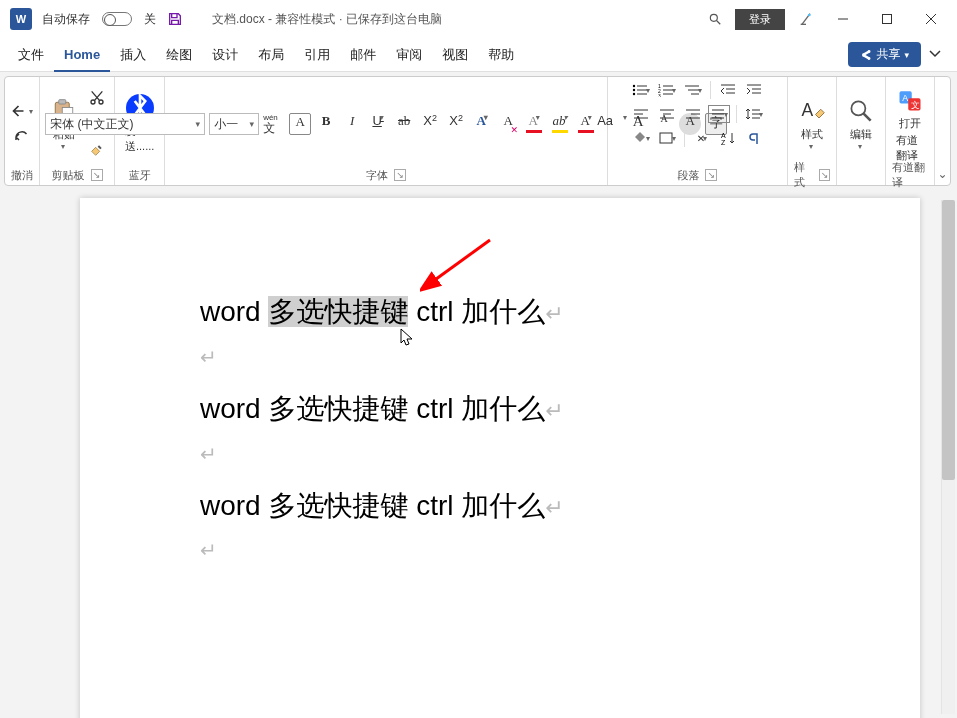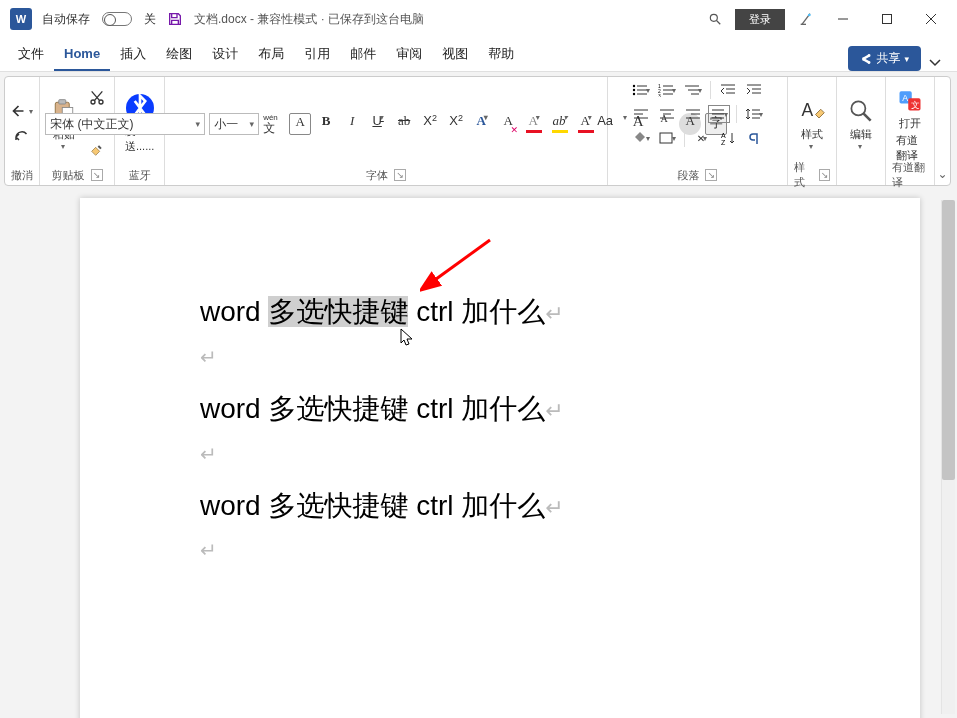--- a/index.html
+++ b/index.html
@@ -5,29 +5,29 @@
 * { margin: 0; padding: 0; box-sizing: border-box; font-family: "Microsoft YaHei", "Segoe UI", sans-serif; }
 body { background: #f3f3f3; width: 957px; height: 718px; overflow: hidden; }
 
 
 .titlebar { height: 38px; background: #fff; display: flex; align-items: center; padding: 0 4px; font-size: 12px; color: #333; }
 .titlebar .app-icon { width: 22px; height: 22px; background: #2b579a; border-radius: 3px; margin: 0 6px; display:flex; align-items:center; justify-content:center; color:#fff; font-weight:bold; font-size:11px;}
 .titlebar .autosave { display:flex; align-items:center; gap:12px; margin-left:4px;}
 .autosave-toggle { width:30px; height:14px; border:1px solid #777; border-radius:8px; position:relative;}
 .autosave-toggle::after{content:"";position:absolute;width:10px;height:10px;border:1px solid #555;border-radius:50%;left:1px;top:1px;background:#fff;}
 .titlebar .save-icn { width:18px; height:18px; margin: 0 10px; display:flex;align-items:center;justify-content:center;color:#7719aa;}
-.titlebar .doc-title { color:#555; }
+.titlebar .doc-title { margin-left: 18px; color:#555; }
 .titlebar .spacer { flex: 1; }
 .titlebar .tb-btn { width: 44px; height: 30px; display:flex; justify-content:center; align-items:center; color:#444;}
 .titlebar .search-btn{width:28px;}
 .titlebar .login { background:#444; color:#fff; font-size:11px; padding:3px 14px; margin:0 6px;}
 .titlebar .mic{width:30px;justify-content:center;}
 
 
-.tabs { height: 34px; background:#fff; display:flex; align-items:flex-end; padding:0 8px; font-size:13px; border-bottom:1px solid #e0e0e0;}
+.tabs { height: 34px; background:#fff; display:flex; align-items:center; padding:0 8px; font-size:13px; border-bottom:1px solid #e0e0e0;}
 .tabs .tab { padding: 0 10px; height:34px; line-height:34px; color:#222;}
 .tabs .tab.active { color:#2b579a; border-bottom:2px solid #2b579a; font-weight:600;}
 .tabs .spacer{flex:1;}
 .tabs .share { background:#2b579a; color:#fff; border-radius:4px; padding:4px 12px; font-size:12px; display:flex; align-items:center; gap:4px;}
 .tabs .more { width:28px; text-align:center; color:#333;}
 
 
 .ribbon { background:#fff; border:1px solid #ccc; margin:4px 6px 6px 4px; border-radius:4px; display:flex; height:110px; font-size:11px; color:#333;}
 .rgroup { border-right:1px solid #ddd; display:flex; flex-direction:column; align-items:center; padding:4px 6px 2px 6px;}
 .rgroup:last-child{border-right:none;}

